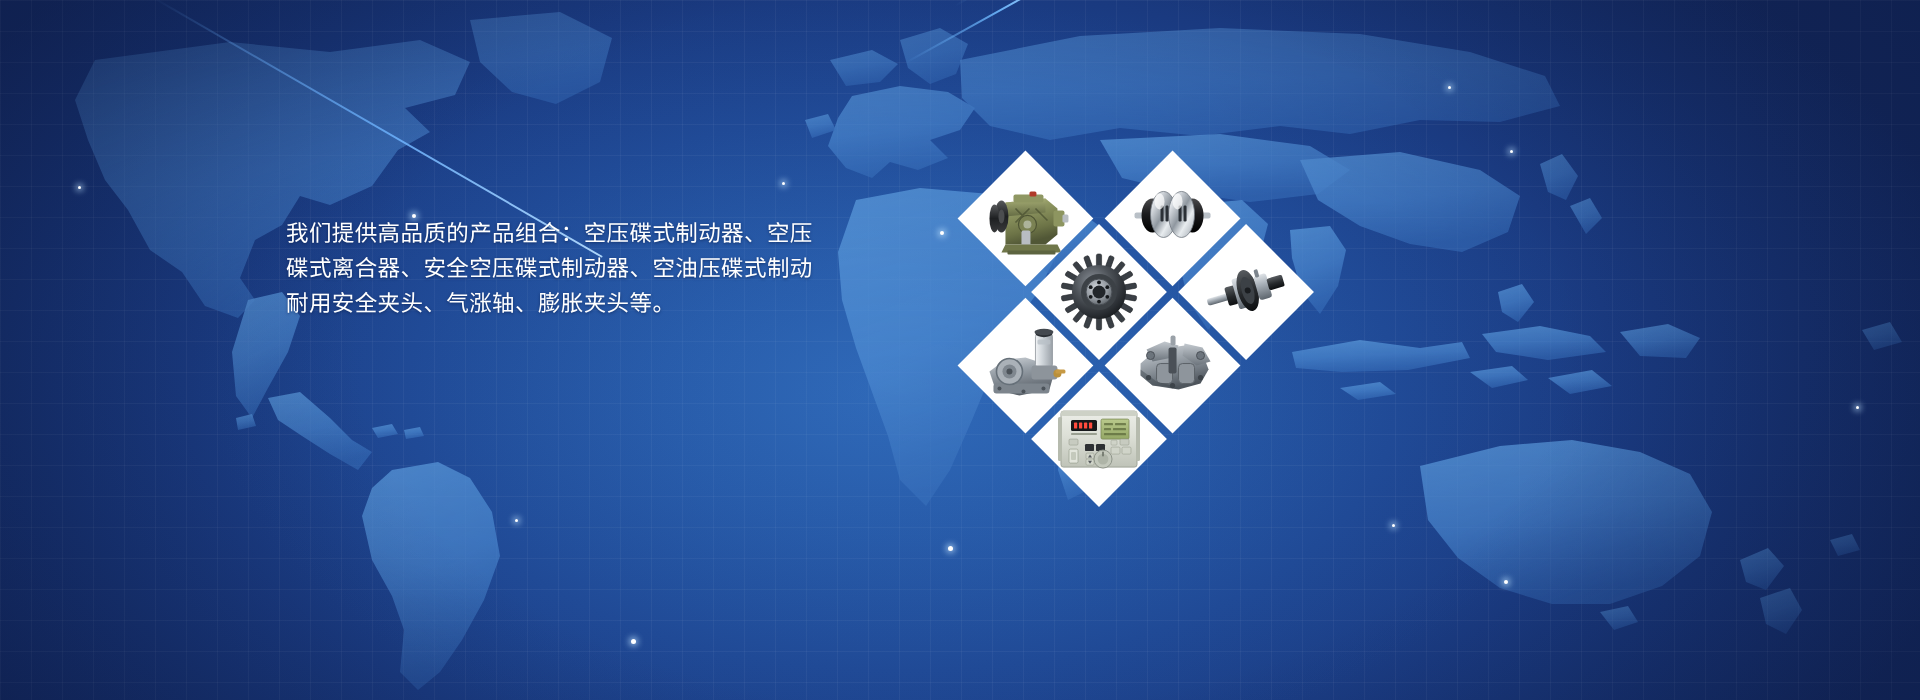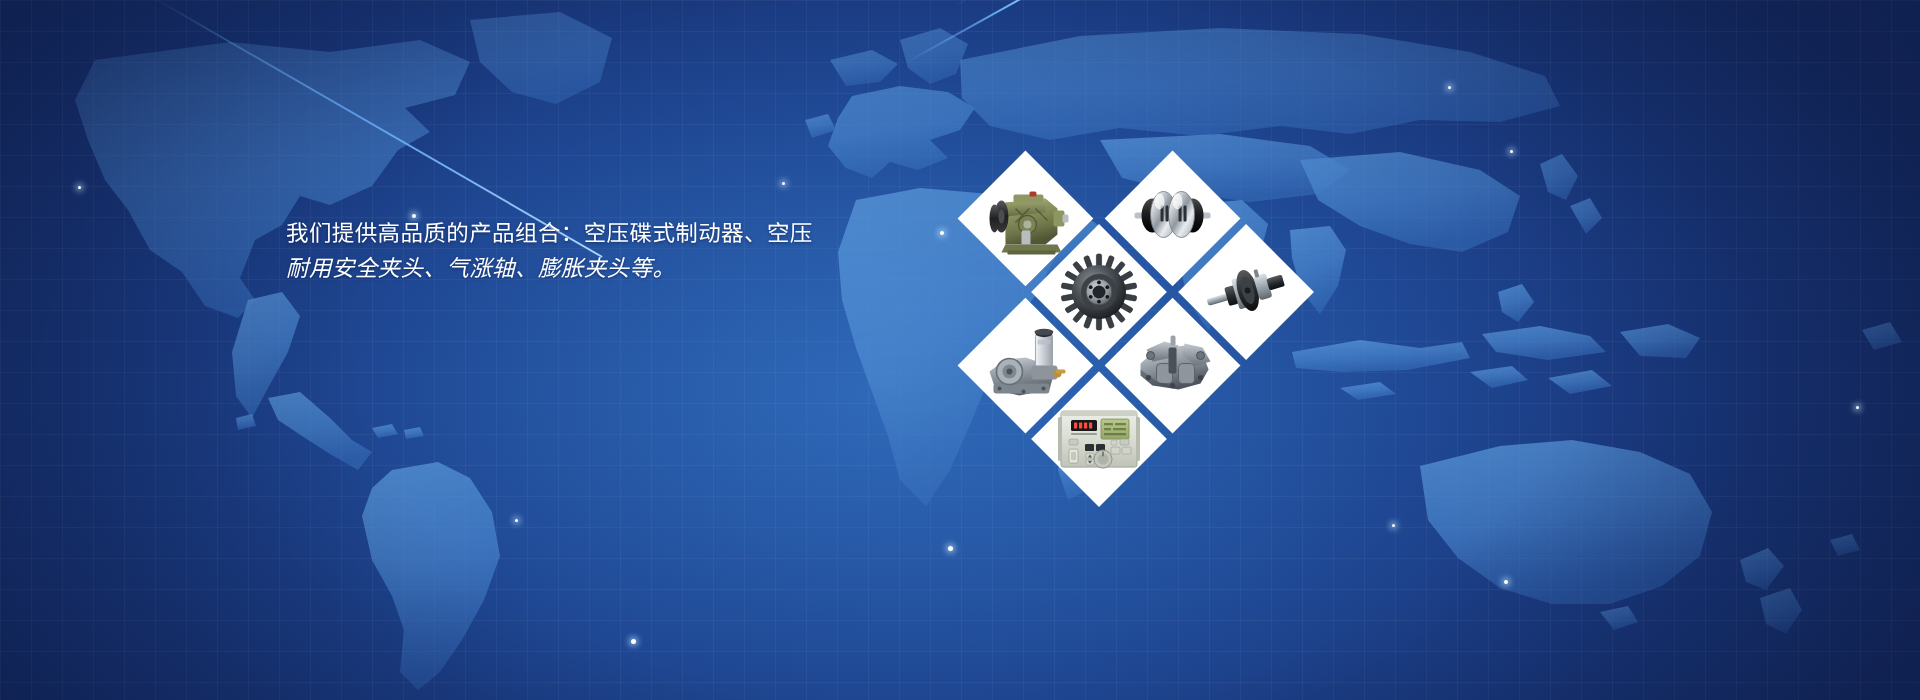--- a/index.html
+++ b/index.html
@@ -95,21 +95,20 @@
     line-height:35px;
     letter-spacing:0.4px;
     text-align:justify;
     text-align-last:justify;
     text-shadow:0 1px 3px rgba(0,20,60,0.55);
     white-space:nowrap;
   }
   .copy-line.last{
     text-align-last:left;
     letter-spacing:0.4px;
-    font-style:italic;
   }
 
   
   .diamond-grid{
     position:absolute;
     left:947px;top:140px;
     width:304px;height:304px;
     transform:rotate(45deg);
   }
   .dcell{
@@ -252,20 +251,21 @@
   <div class="star" style="left:515px;top:519px;width:3px;height:3px;"></div>
   <div class="star" style="left:948px;top:546px;width:5px;height:5px;"></div>
   <div class="star" style="left:1448px;top:86px;width:3px;height:3px;"></div>
   <div class="star" style="left:1510px;top:150px;width:3px;height:3px;"></div>
   <div class="star" style="left:1504px;top:580px;width:4px;height:4px;"></div>
   <div class="star" style="left:1392px;top:524px;width:3px;height:3px;"></div>
   <div class="star" style="left:1856px;top:406px;width:3px;height:3px;"></div>
 
   <div class="copy">
     <div class="copy-line">我们提供高品质的产品组合：空压碟式制动器、空压</div>
+    <div class="copy-line">碟式离合器、安全空压碟式制动器、空油压碟式制动</div>
     <div class="copy-line last">耐用安全夹头、气涨轴、膨胀夹头等。</div>
   </div>
 
   <div class="diamond-grid">
 
     <div class="dcell p-r0c1">
       <div class="art">
         <svg width="92" height="92" viewBox="0 0 92 92">
           <defs>
             <linearGradient id="chrome" x1="0" y1="0" x2="1" y2="1">

